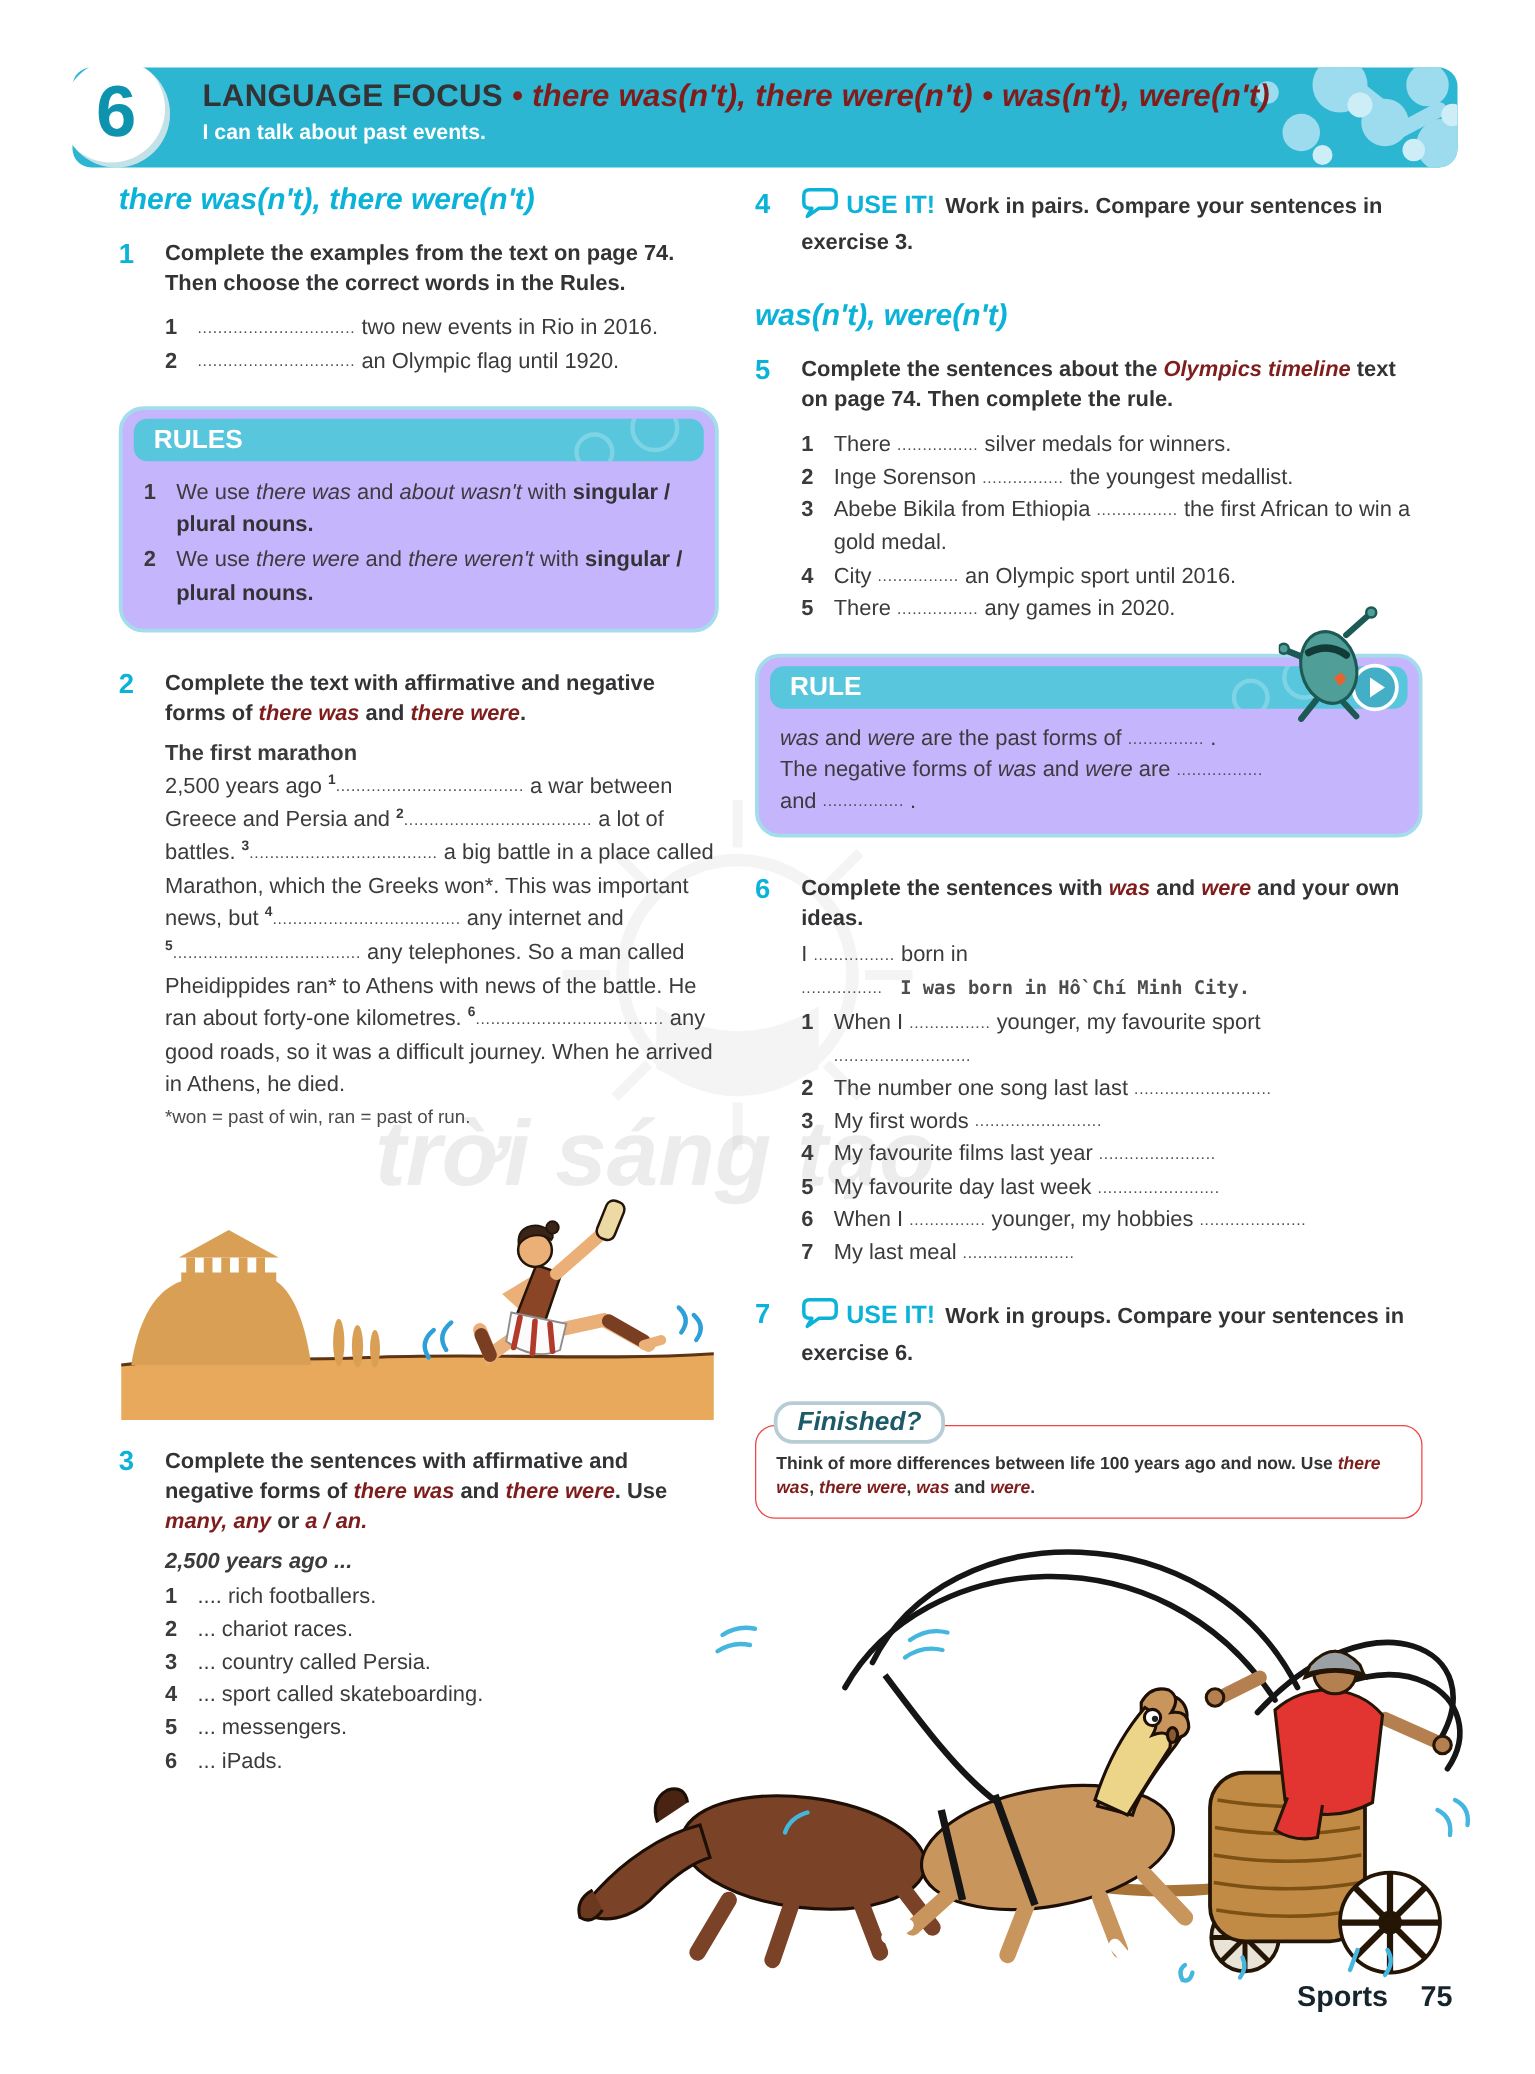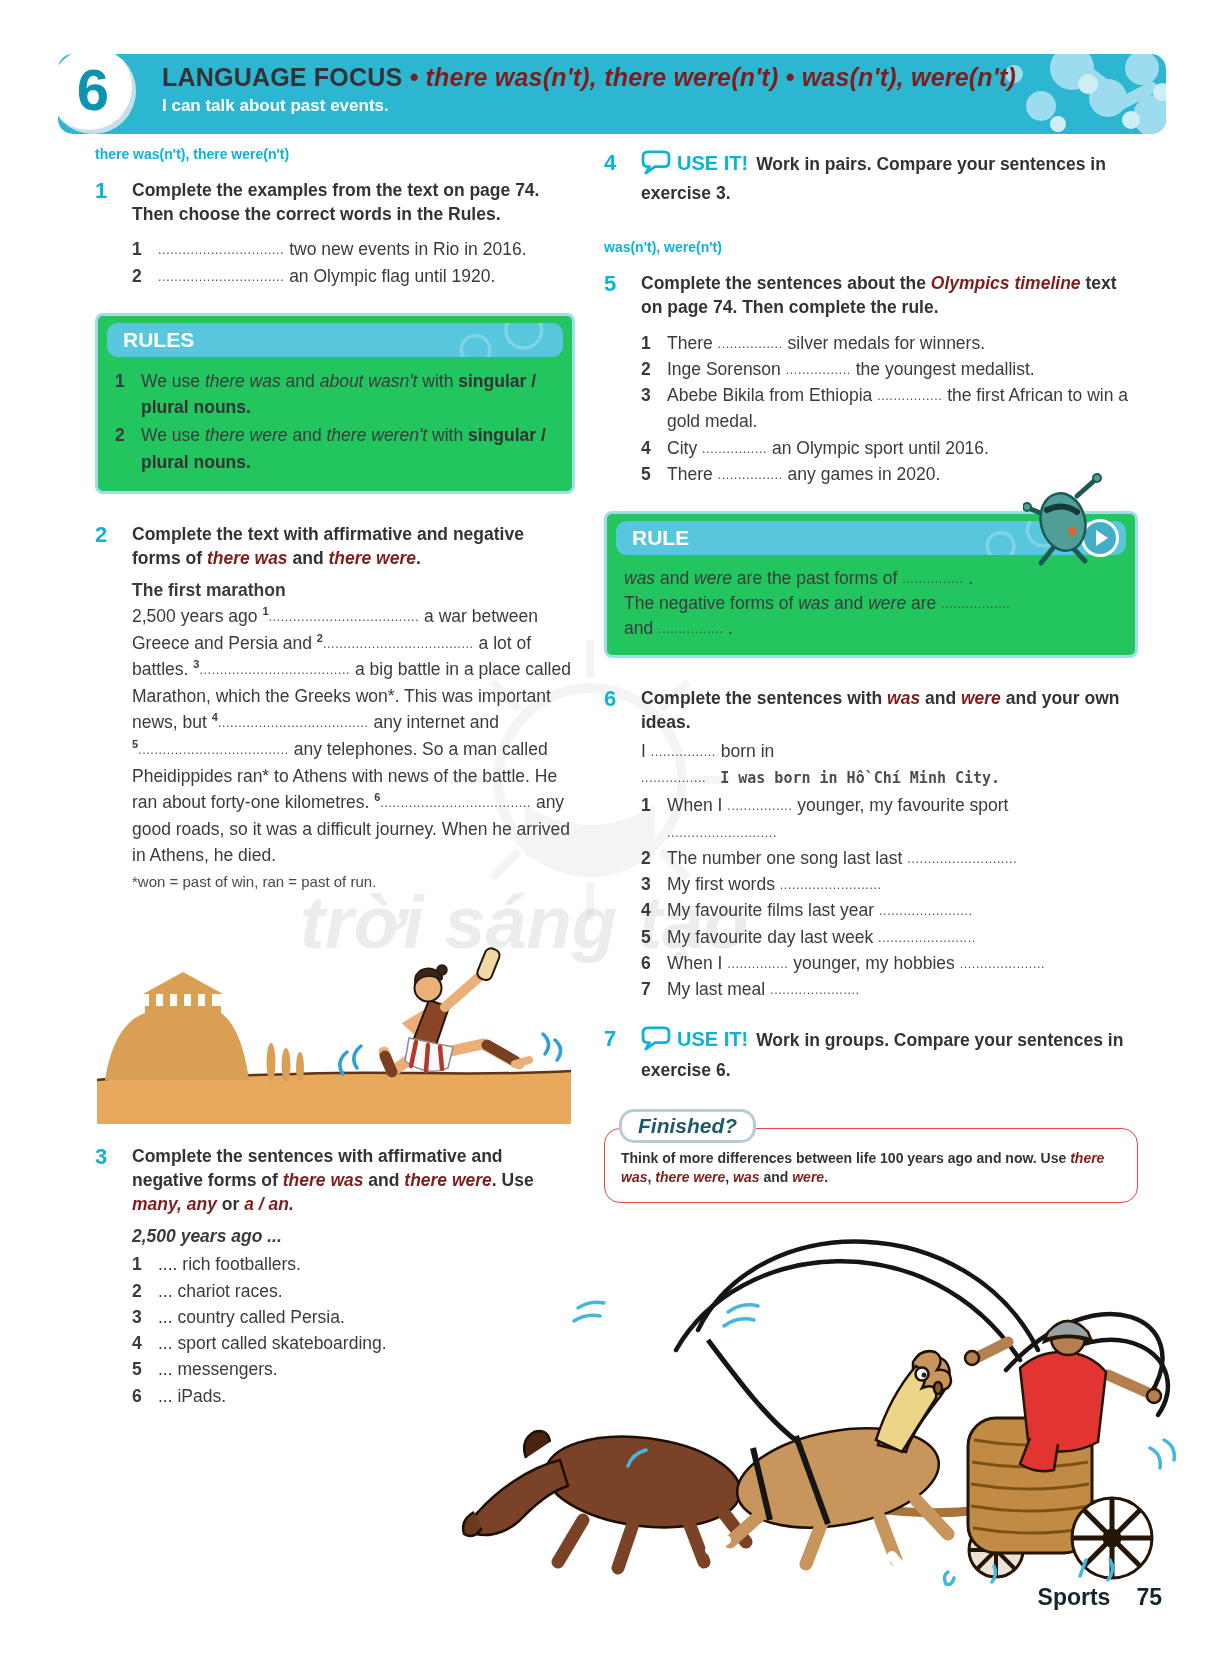--- a/index.html
+++ b/index.html
@@ -28,21 +28,21 @@
     position:absolute;left:50px;top:48px;width:86px;height:86px;border-radius:50%;
     background:#ffffff;z-index:4;display:flex;align-items:center;justify-content:center;
     box-shadow:inset -4px -4px 0 rgba(15,140,160,0.25);
   }
   .unit-circle span{font-size:58px;font-weight:700;color:#0e93ae;transform:translateY(-2px);}
   
   .col{position:absolute;top:146px;z-index:2;}
   .col-left{left:95px;width:480px;}
   .col-right{left:604px;width:534px;}
   .section-heading{
-    color:#0cb3d9;font-weight:700;font-size:14px;margin:0 0 16px 0;
+    color:#0cb3d9;font-weight:700;font-style:italic;font-size:24px;margin:0 0 16px 0;
   }
   .ex{display:flex;gap:13px;margin:0 0 24px 0;}
   .ex-num{color:#0cb3d9;font-weight:700;font-size:22px;width:24px;flex:0 0 24px;line-height:1.2;}
   .ex-body{flex:1;min-width:0;}
   .ex-instruction{margin:0 0 10px 0;font-size:17.5px;line-height:1.38;color:#333336;}
   .item{display:flex;gap:11px;font-size:17.5px;line-height:1.5;color:#3b3b3d;}
   .item-num{font-weight:700;flex:0 0 15px;}
   .story-title{font-weight:700;margin:4px 0 2px 0;font-size:17.5px;}
   .story{margin:0;font-size:17.5px;line-height:1.52;}
   .footnote{margin:4px 0 0 0;font-size:15px;color:#4a4a4c;}
@@ -53,21 +53,21 @@
   .seg-b{font-weight:700;color:#333336;margin-top:12px;}
   .seg-bi{font-weight:700;font-style:italic;color:#7f1d1d;}
   .seg-sup{vertical-align:super;font-size:11px;font-weight:700;}
   .seg-dots{font-size:12.5px;letter-spacing:.6px;color:#4a4a4c;position:relative;top:-1px;}
   .seg-hand{
     font-family:"DejaVu Sans Mono",monospace;font-weight:700;color:#4d4d50;
     font-size:15px;margin-left:14px;white-space:nowrap;
   }
   
   .rulebox{
-    position:relative;border:3px solid #a3ddec;border-radius:8px;background:#22c55e;
+    position:relative;border:3px solid #a3ddec;border-radius:20px;background:#c4b5fd;
     padding:7px 9px 12px 9px;margin:4px 0 28px 0;
   }
   .rulebox-bar{
     position:relative;background:#58c6dc;color:#fff;font-weight:700;font-size:21px;
     border-radius:11px;padding:5px 16px;overflow:visible;
   }
   .rulebox-bar .bar-deco{position:absolute;right:6px;top:0;height:100%;opacity:.45;}
   .rulebox-body{padding:11px 8px 2px 8px;font-size:17.5px;line-height:1.42;}
   .rulebox-body .item{margin-bottom:2px;}
   .play-btn{

